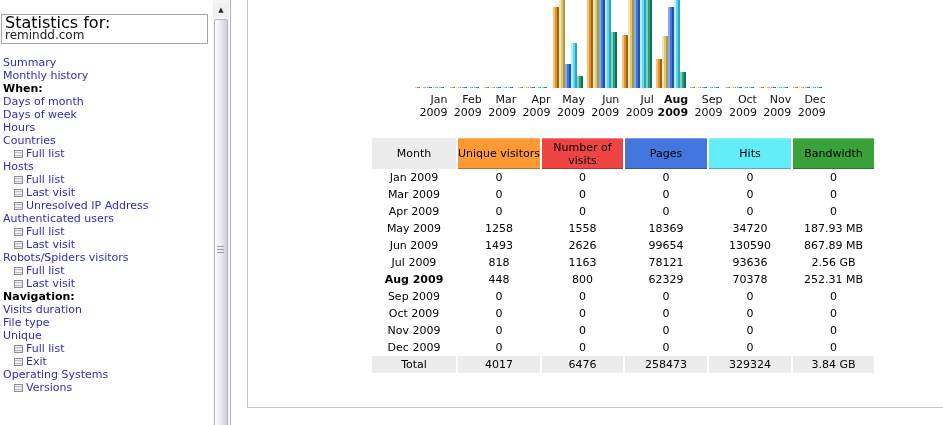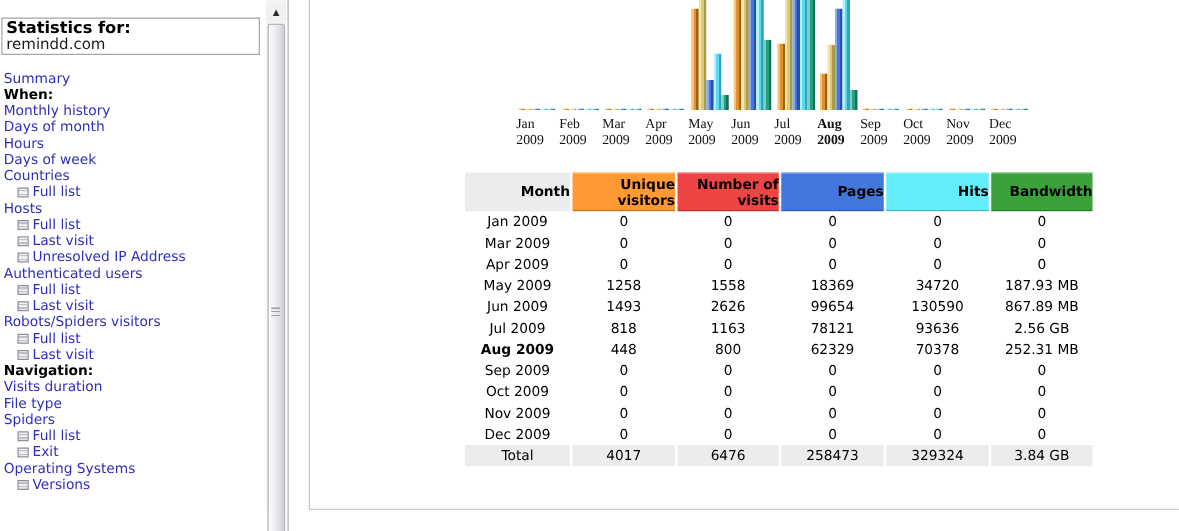--- a/index.html
+++ b/index.html
@@ -2,21 +2,21 @@
 <html><head>
 <meta charset="utf-8">
 <style>
   html,body{margin:0;padding:0;width:943px;height:425px;overflow:hidden;background:#fff;
     font-family:"DejaVu Sans","Liberation Sans",sans-serif;font-size:11px;color:#000;position:relative;}
 
   
   .sidebar{position:absolute;left:0;top:0;width:212px;height:425px;overflow:hidden;}
   .stats-box{position:absolute;left:1px;top:14px;width:199px;border:1px solid #A6A6A6;
     background:#fff;padding:1px 3px;}
-  .stats-title{font-weight:bold;font-size:13px;line-height:13px;}
+  .stats-title{font-weight:normal;font-size:16px;line-height:13px;}
   .stats-domain{font-size:12px;line-height:13px;color:#1a1a1a;}
   .nav-list{position:absolute;left:3px;top:56px;line-height:13px;white-space:nowrap;}
   .nav-row{height:13px;display:flex;align-items:center;}
   .nav-link{color:#2E2EB8;cursor:pointer;}
   .nav-header{font-weight:bold;color:#000;}
   .nav-sub{padding-left:11px;text-align:right;}
   .li-icon{display:inline-block;width:9px;height:8px;margin-right:3px;box-sizing:border-box;
     border:1px solid #8E8E98;background:repeating-linear-gradient(#F2F2F2 0 1px,#BFBFCC 1px 2px,#E8E8EE 2px 3px);}
 
   
@@ -30,59 +30,59 @@
   .frame-divider{position:absolute;left:230px;top:0;width:1px;height:425px;background:#B0B0B8;}
 
   
   .main-box{position:absolute;left:247px;top:-230px;width:930px;height:636px;
     border:1px solid #C6C6D2;background:#fff;}
   .chart-bars{margin:147px 0 0 165px;width:414px;height:170px;display:flex;align-items:flex-end;}
   .bar-group{width:34.4px;height:170px;display:flex;justify-content:center;align-items:flex-end;}
   .bar{width:6px;}
   .bar.dash{width:5px;margin-right:1px;}
   .month-labels{margin:5px 0 0 165px;display:flex;}
-  .month-label{width:34.4px;text-align:left;font-size:11px;line-height:13px;color:#111;font-family:Liberation Serif, serif;}
+  .month-label{width:34.4px;text-align:right;font-size:11px;line-height:13px;color:#111;}
   .month-label.current{font-weight:bold;}
 
   .stats-table{margin:19px 0 0 122px;width:498px;table-layout:fixed;
     border-collapse:separate;border-spacing:2px 0;font-size:11px;}
-  .stats-table th{height:31px;font-weight:bold;padding:0;text-align:right;vertical-align:middle;}
+  .stats-table th{height:31px;font-weight:normal;padding:0;text-align:center;vertical-align:middle;}
   .stats-table th.colored{box-shadow:inset 0 -1px 0 rgba(0,0,0,.25),inset 0 1px 0 rgba(255,255,255,.3);}
   .stats-table td{height:17px;padding:0;text-align:center;vertical-align:middle;color:#000;}
   .stats-table tr.current-row td.month-cell{font-weight:bold;}
   .stats-table tr.total-row td{background:#ECECEC;}
 </style>
 </head>
 <body>
 
 <div class="sidebar">
   <div class="stats-box">
     <div class="stats-title">Statistics for:</div>
     <div class="stats-domain">remindd.com</div>
   </div>
   <div class="nav-list" id="nav-list">
       <div class="nav-row">
         <span class="nav-link">Summary</span>
       </div>
       <div class="nav-row">
+        <span class="nav-link">Monthly history</span>
+      </div>
+      <div class="nav-row">
         <span class="nav-header">When:</span>
       </div>
       <div class="nav-row">
-        <span class="nav-link">Monthly history</span>
-      </div>
-      <div class="nav-row">
         <span class="nav-link">Days of month</span>
       </div>
       <div class="nav-row">
+        <span class="nav-link">Days of week</span>
+      </div>
+      <div class="nav-row">
         <span class="nav-link">Hours</span>
       </div>
       <div class="nav-row">
-        <span class="nav-link">Days of week</span>
-      </div>
-      <div class="nav-row">
         <span class="nav-link">Countries</span>
       </div>
       <div class="nav-row nav-sub">
         <span class="li-icon"></span>
         <span class="nav-link">Full list</span>
       </div>
       <div class="nav-row">
         <span class="nav-link">Hosts</span>
       </div>
       <div class="nav-row nav-sub">
@@ -122,21 +122,21 @@
       <div class="nav-row">
         <span class="nav-header">Navigation:</span>
       </div>
       <div class="nav-row">
         <span class="nav-link">Visits duration</span>
       </div>
       <div class="nav-row">
         <span class="nav-link">File type</span>
       </div>
       <div class="nav-row">
-        <span class="nav-link">Spiders</span>
+        <span class="nav-link">Unique</span>
       </div>
       <div class="nav-row nav-sub">
         <span class="li-icon"></span>
         <span class="nav-link">Full list</span>
       </div>
       <div class="nav-row nav-sub">
         <span class="li-icon"></span>
         <span class="nav-link">Exit</span>
       </div>
       <div class="nav-row">

